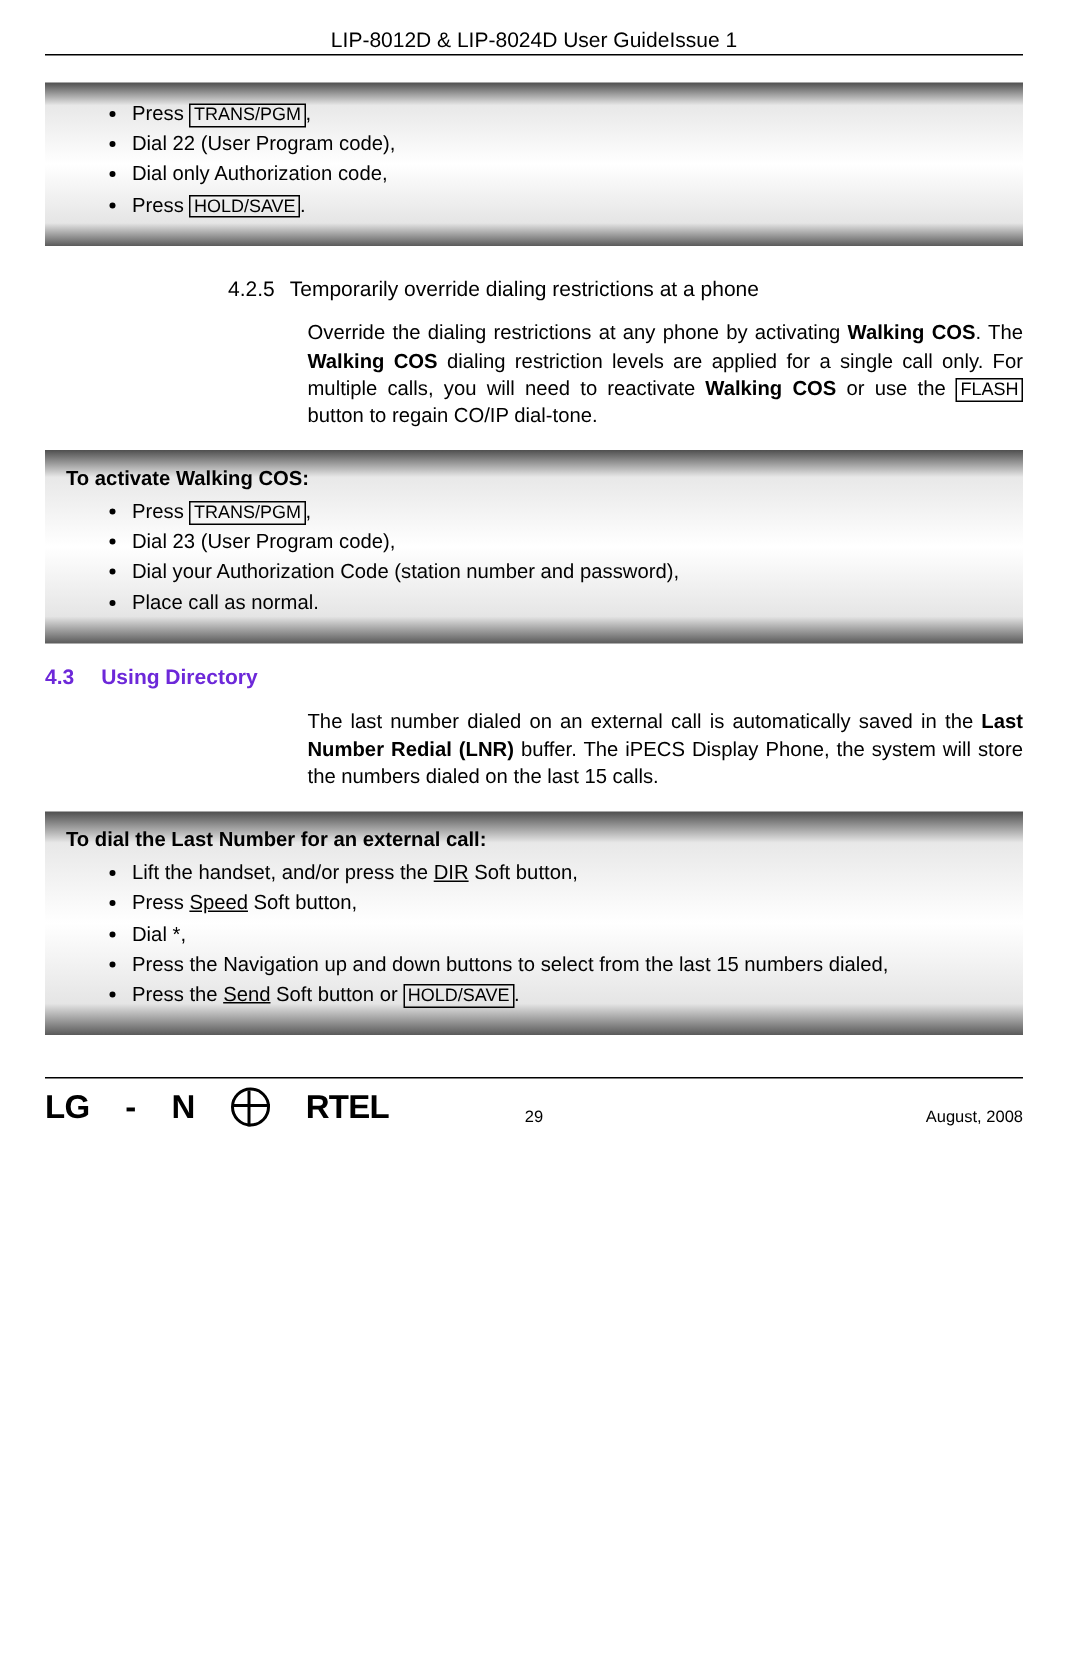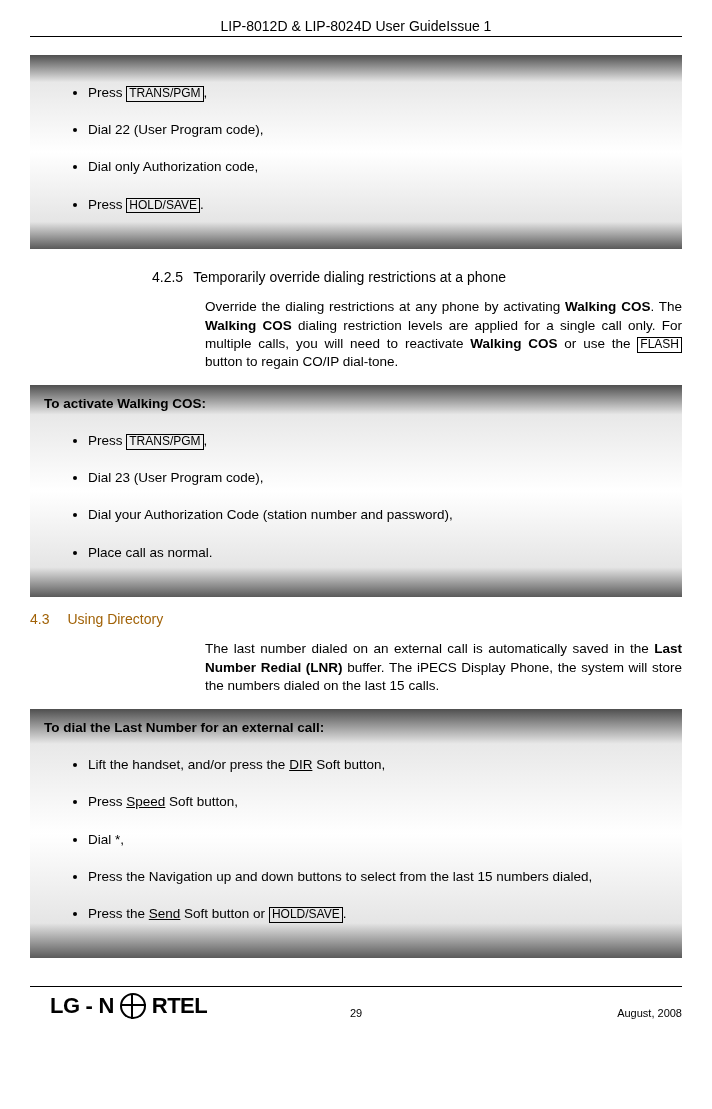--- a/index.html
+++ b/index.html
@@ -33,21 +33,21 @@
   }
   .box-title {
     font-weight: bold;
     margin: 0 0 4px 0;
   }
   .box ul {
     margin: 2px 0 0 0;
     padding-left: 44px;
   }
   .box li {
-    margin: 19px 0;
+    margin: 2px 0;
   }
   .keycap {
     font-variant: small-caps;
     border: 1px solid #000;
     padding: 0 2px;
     font-size: 12px;
     display: inline-block;
     line-height: 1.15;
   }
   .body-text {
@@ -63,22 +63,22 @@
     font-size: 14px;
     margin: 20px 0 4px 122px;
     display: flex;
     gap: 10px;
   }
   .subheading .num { flex: 0 0 auto; }
   .subheading .txt { flex: 1 1 auto; }
   .section-heading {
     font-family: Verdana, sans-serif;
     font-size: 14px;
-    font-weight: normal;
-    color: #a16207;
+    font-weight: bold;
+    color: #6d28d9;
     margin: 10px 0 6px 0;
   }
   .section-heading .snum { margin-right: 18px; }
   .underline { text-decoration: underline; }
   .footer {
     border-top: 1px solid #000;
     margin-top: 28px;
     padding-top: 6px;
     display: flex;
     justify-content: space-between;
@@ -92,22 +92,21 @@
     transform: translateX(-50%);
   }
   .footer-wrap { position: relative; }
   .logo {
     font-family: Arial, sans-serif;
     font-weight: bold;
     font-size: 22px;
     letter-spacing: -0.5px;
     display: flex;
     align-items: center;
-    gap: 6px;
-    margin-left: 20px;
+    gap: 24px;
   }
   .logo-lg {
     font-weight: 900;
   }
   .logo-globe {
     width: 22px;
     height: 22px;
     border: 2px solid #000;
     border-radius: 50%;
     position: relative;

